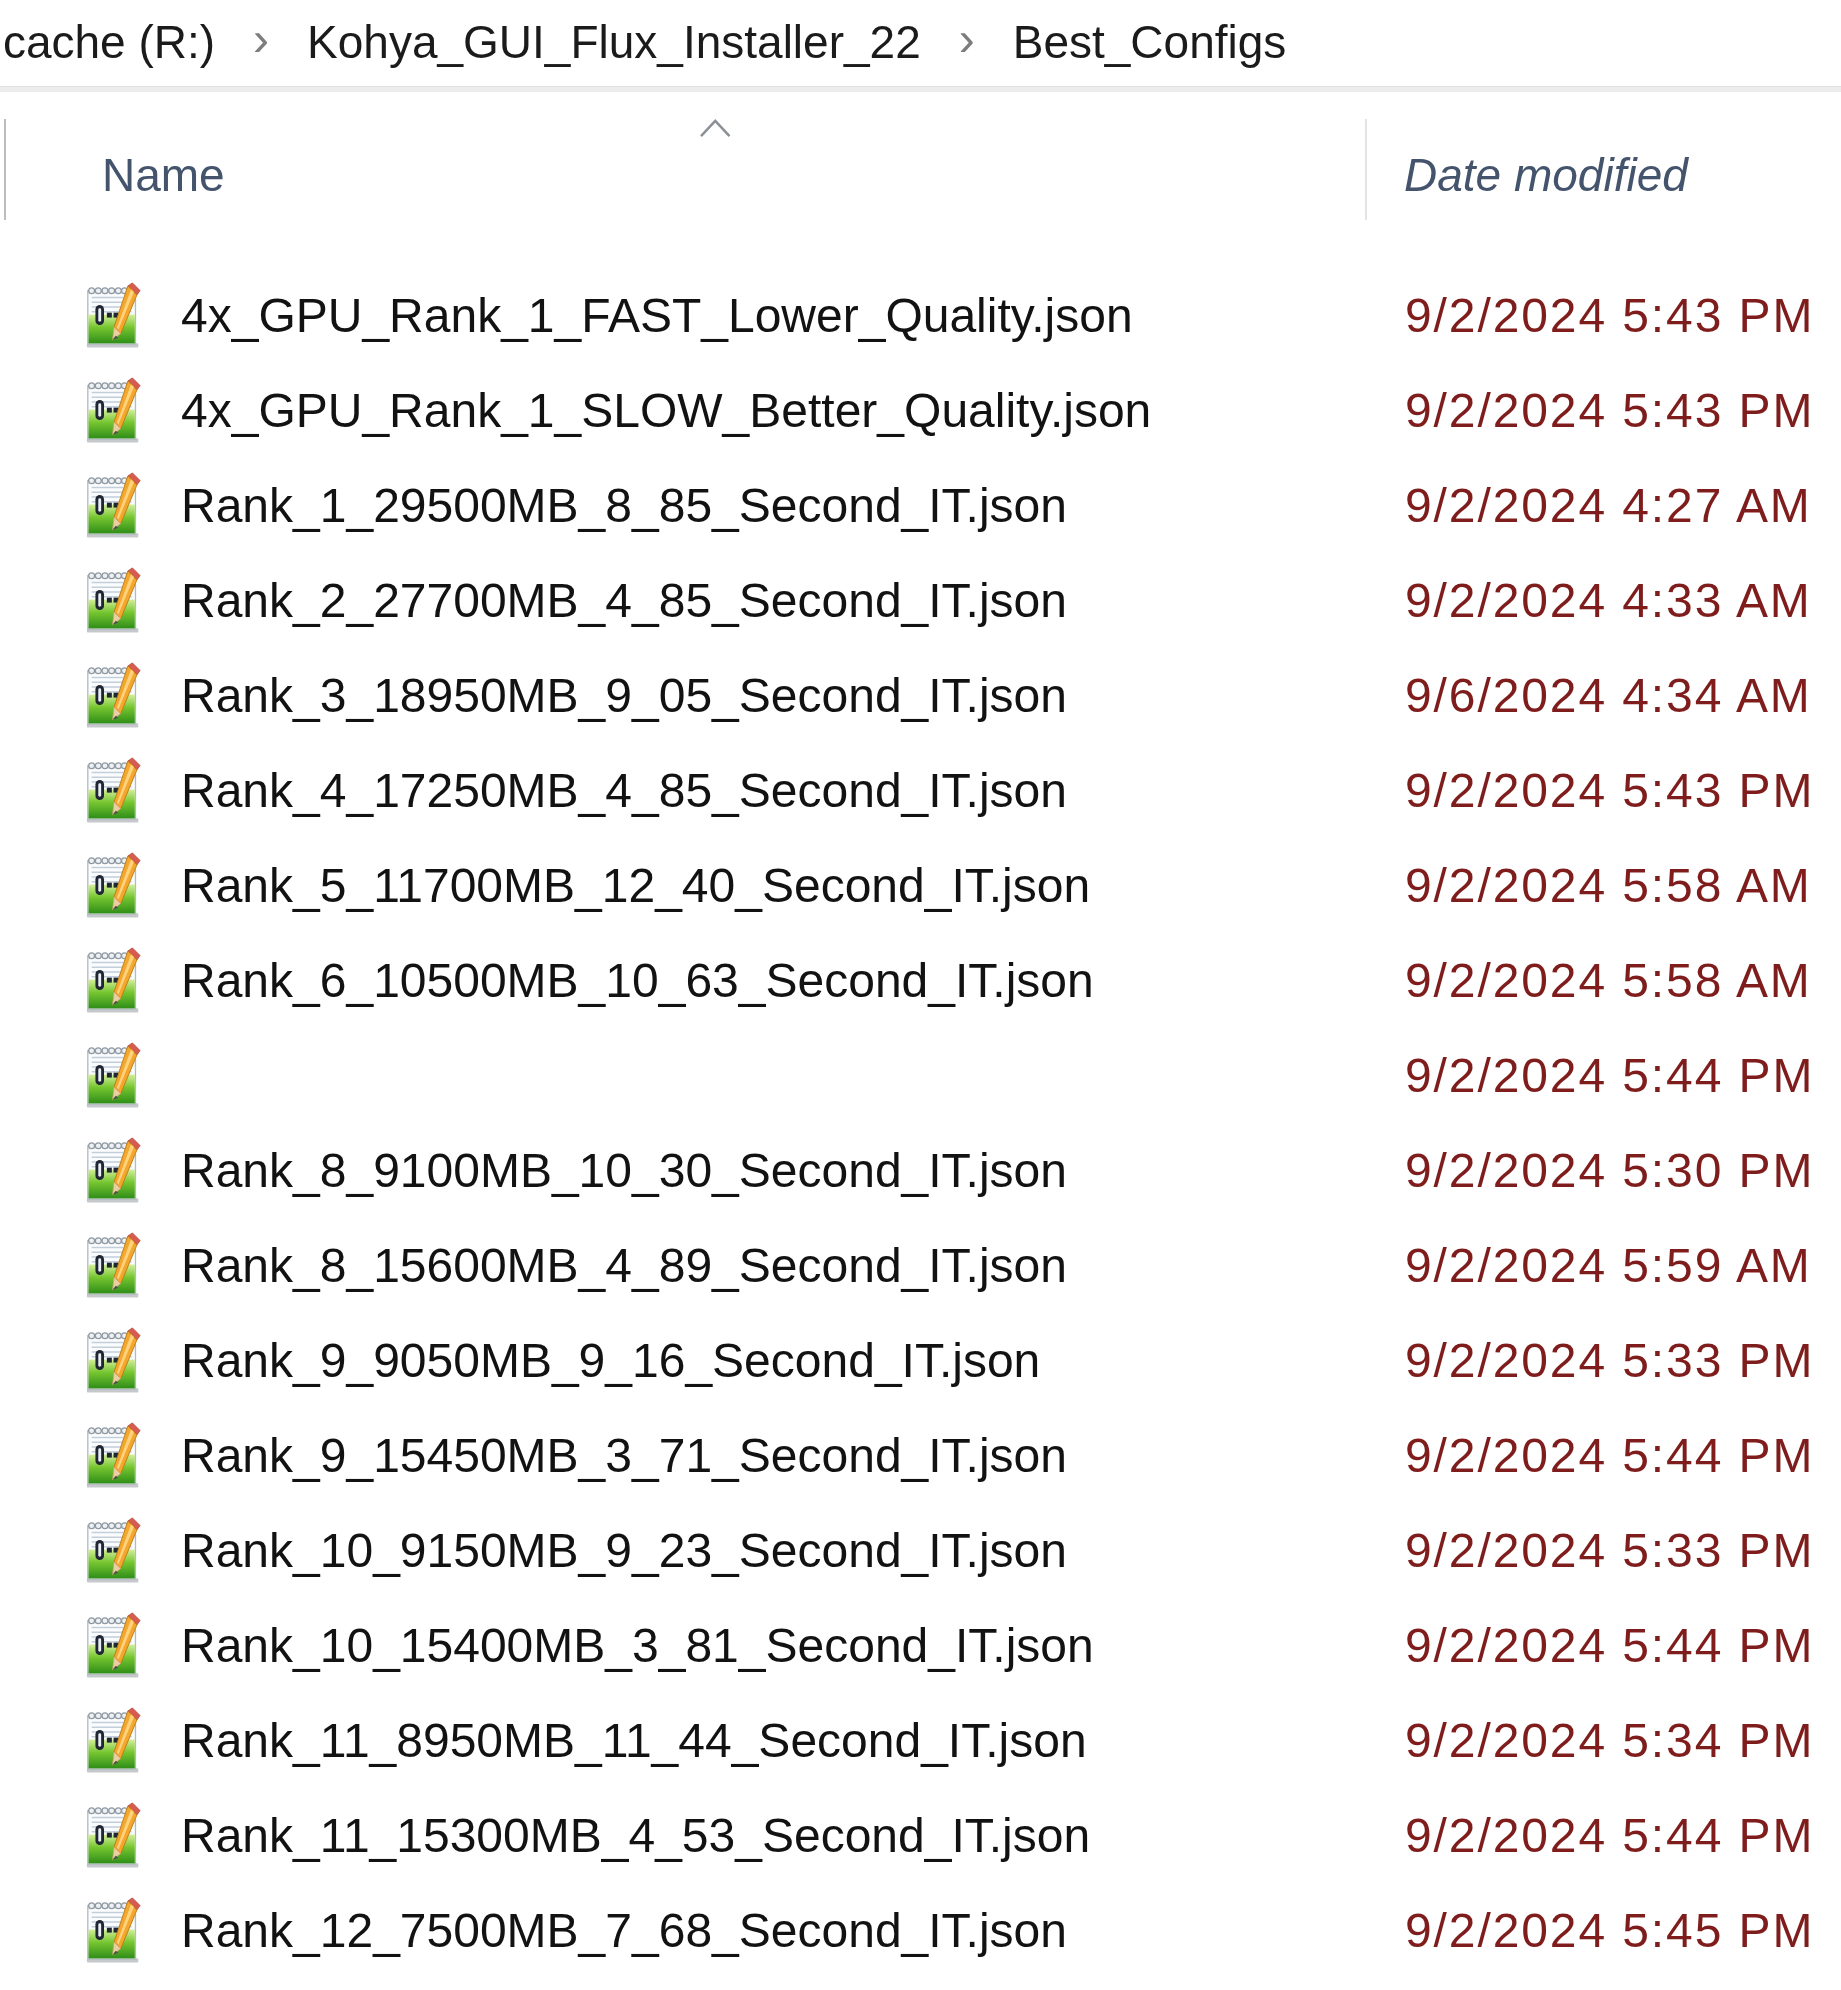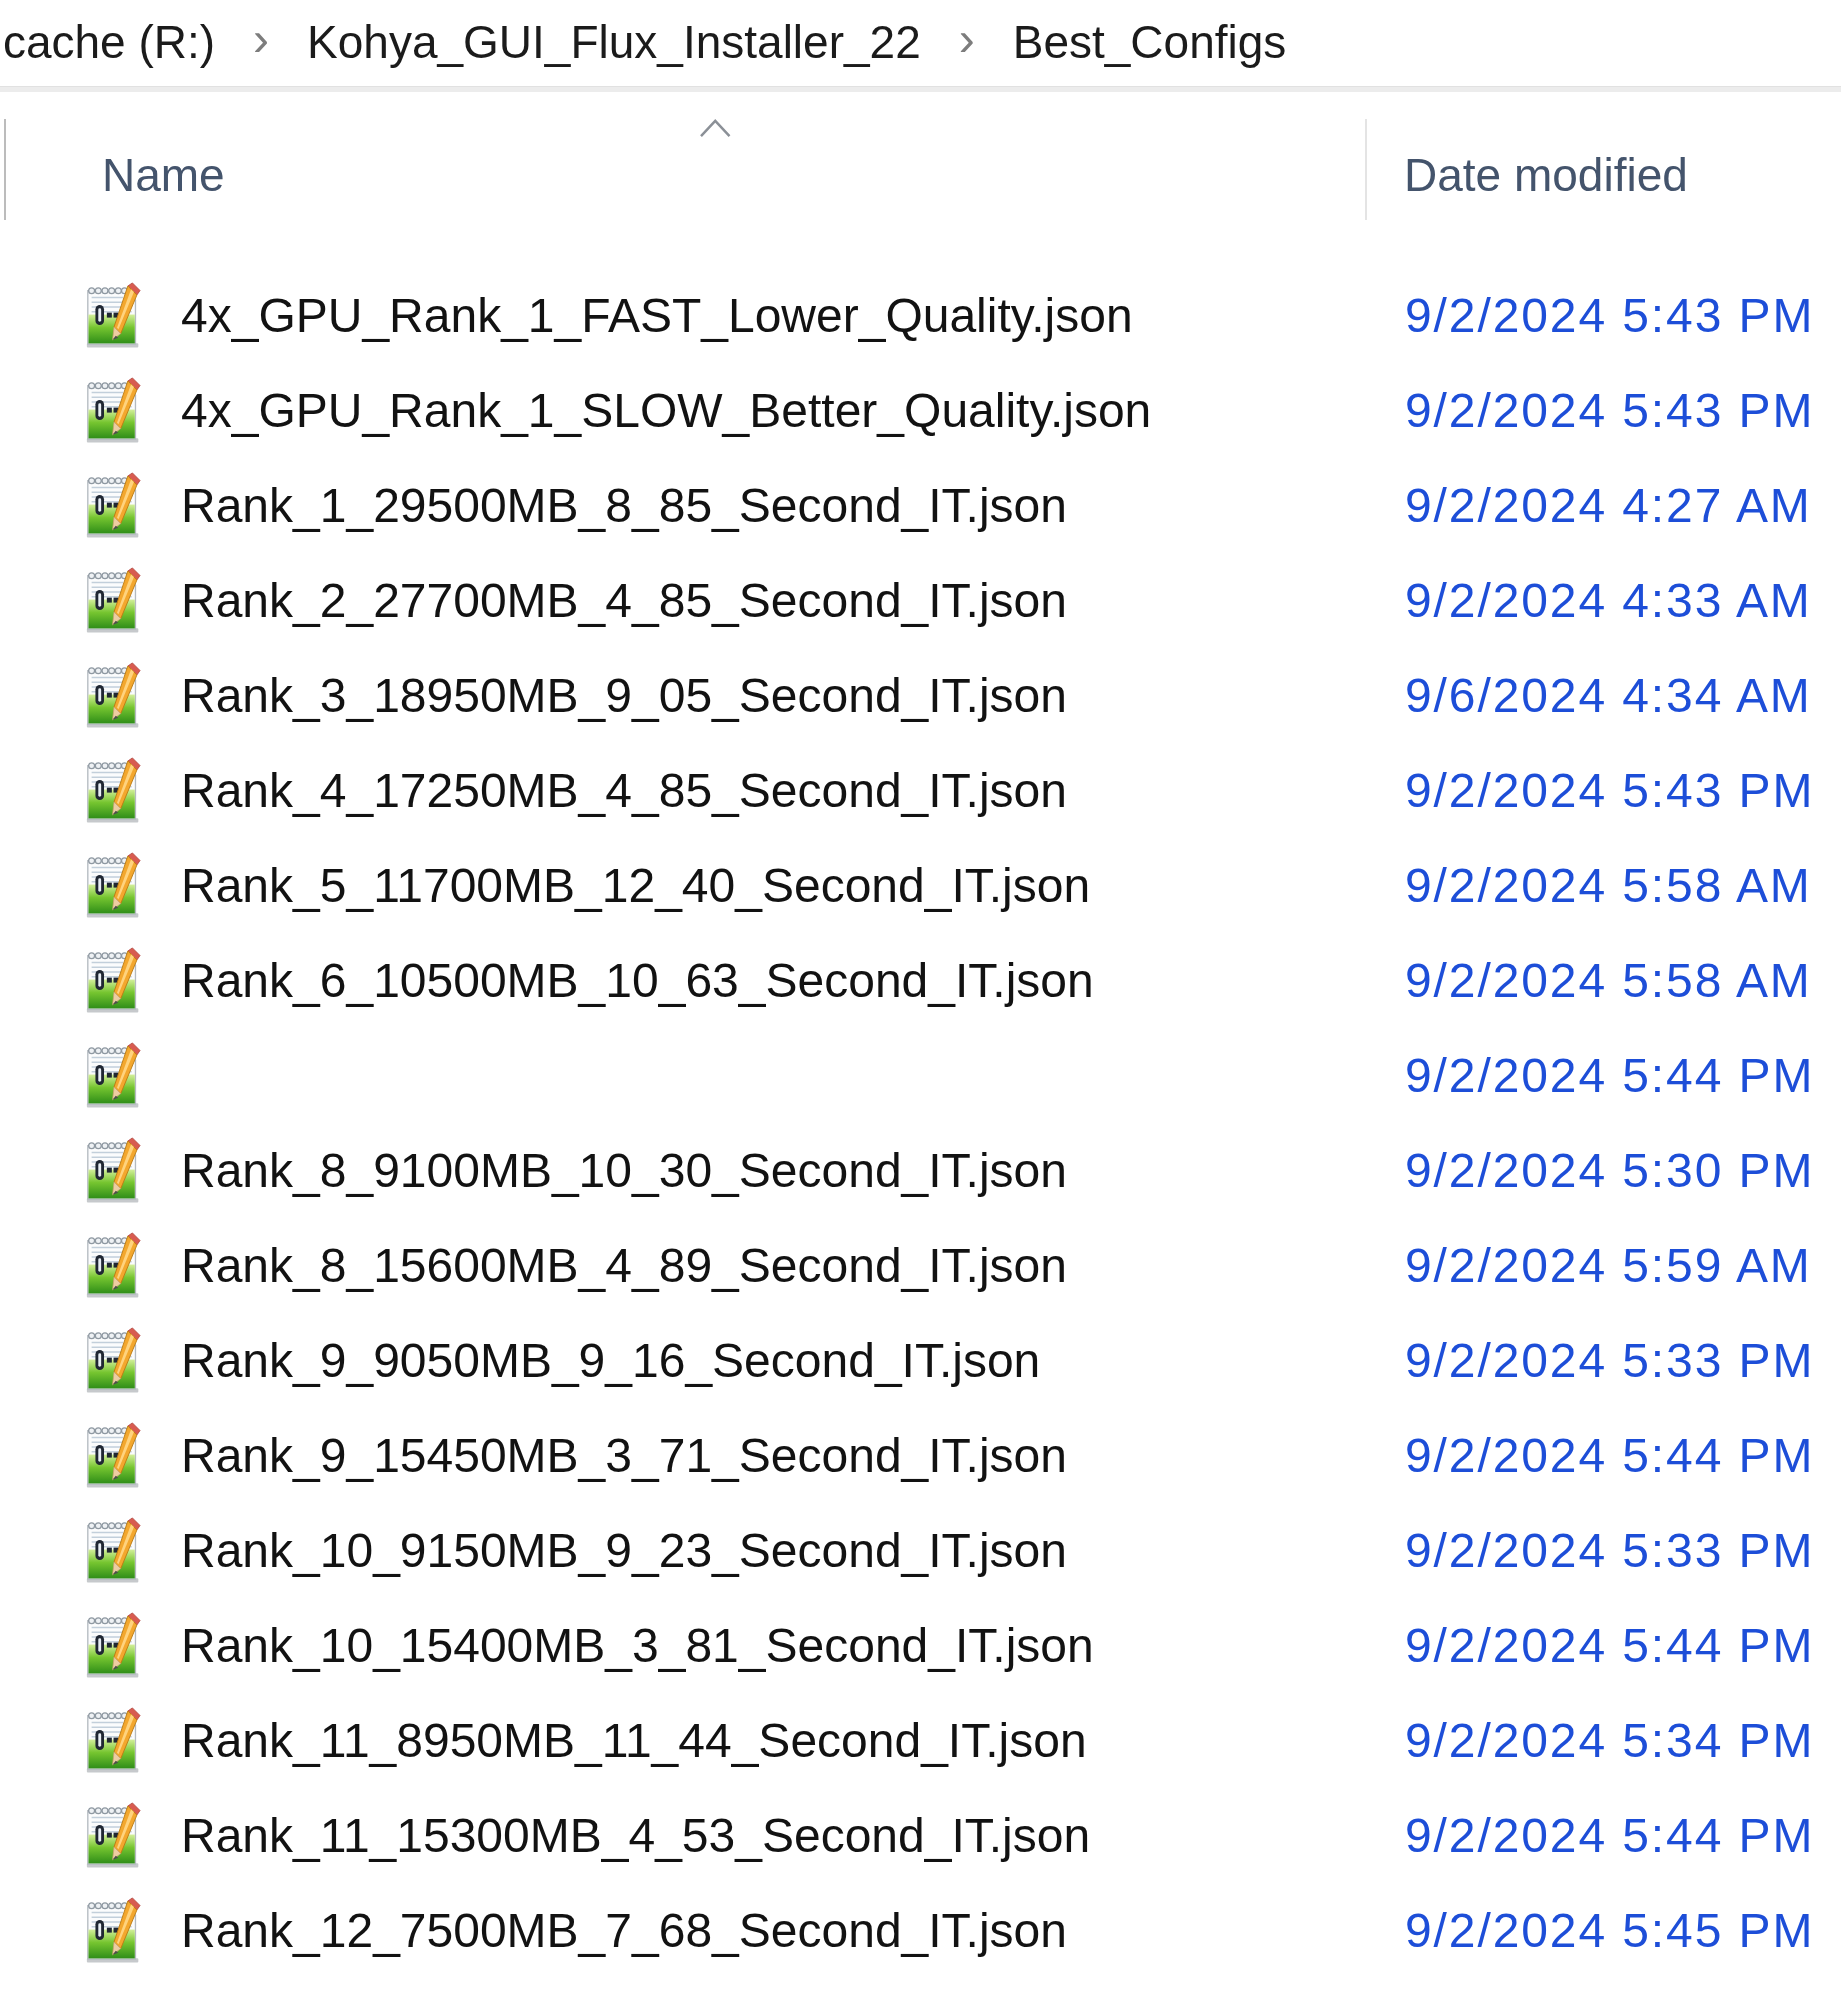--- a/index.html
+++ b/index.html
@@ -15,28 +15,28 @@
   .crumb{cursor:default;}
   .bc-sep{color:#7d7d7d;font-size:48px;margin:0 38px;transform:translateY(-3.8px);}
   
   .top-sep{position:absolute;left:0;right:0;top:86px;height:5.7px;background:#ececec;border-top:1px solid #e1e1e1;box-sizing:border-box;}
   
   .left-edge{position:absolute;left:3.8px;top:119px;width:1.9px;height:101px;background:#bcbcbc;}
   .col-divider{position:absolute;left:1365px;top:119px;width:1.9px;height:101px;background:#e4e4e4;cursor:col-resize;}
   .sort-caret{position:absolute;left:699px;top:119px;width:32.5px;height:19px;}
   .hdr{position:absolute;top:151px;font-size:46px;color:#44546c;line-height:1.05;}
   .hdr-name{left:102px;}
-  .hdr-date{left:1404px;}
+  .hdr-date{left:1404px;font-style:italic;}
   
   .rows{position:absolute;left:0;top:268px;right:0;text-align:right;}
   .row{position:relative;height:95px;display:flex;align-items:center;}
   .icon{margin-left:84px;width:61px;height:69px;flex:0 0 auto;}
   .icon-svg{width:61px;height:69px;display:block;}
   .fname{margin-left:36px;font-size:48px;color:#121212;white-space:nowrap;}
-  .fdate{position:absolute;left:1405px;font-size:48px;color:#1d4ed8;letter-spacing:1.9px;white-space:nowrap;}
+  .fdate{position:absolute;left:1405px;font-size:48px;color:#7f1d1d;letter-spacing:1.9px;white-space:nowrap;}
 </style>
 </head>
 <body>
 
 <svg width="0" height="0" style="position:absolute" aria-hidden="true">
   <defs>
     <linearGradient id="greenGrad" x1="0" x2="0" y1="0" y2="1">
       <stop offset="0" stop-color="#d3ef9a"></stop>
       <stop offset="0.45" stop-color="#76c530"></stop>
       <stop offset="1" stop-color="#2f8e18"></stop>

